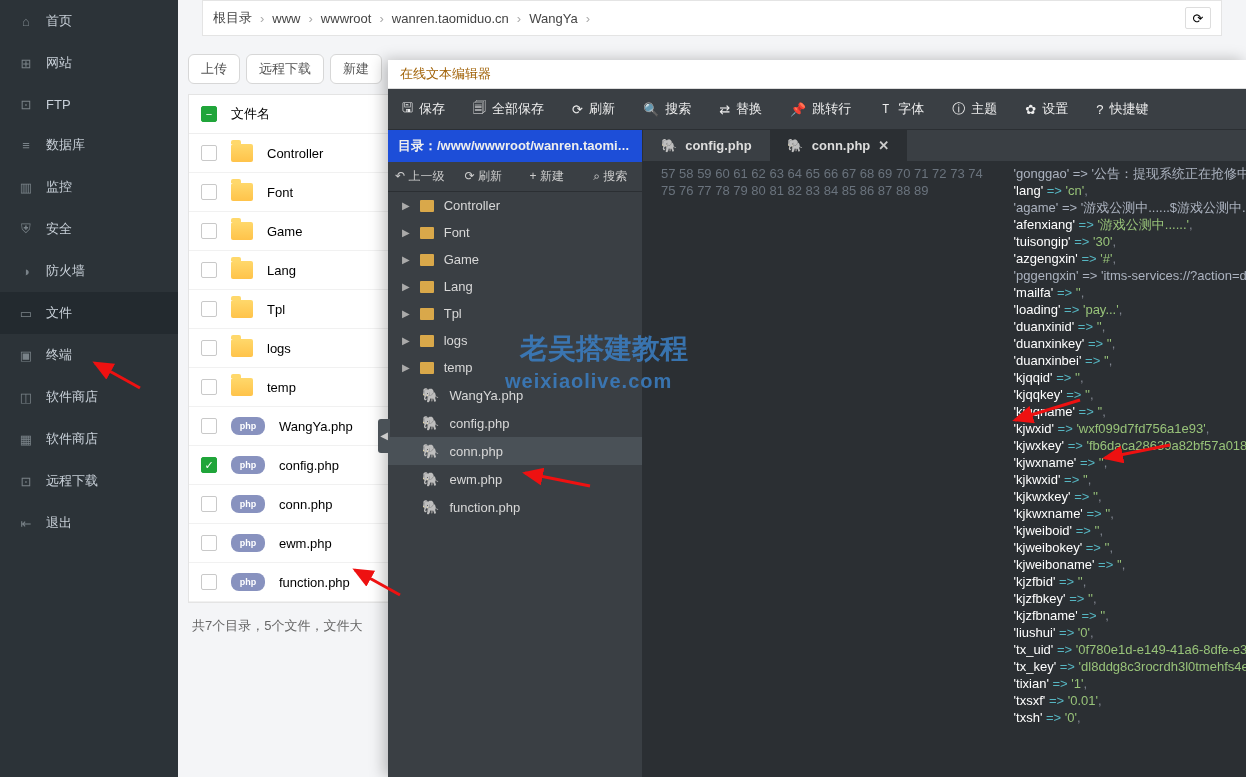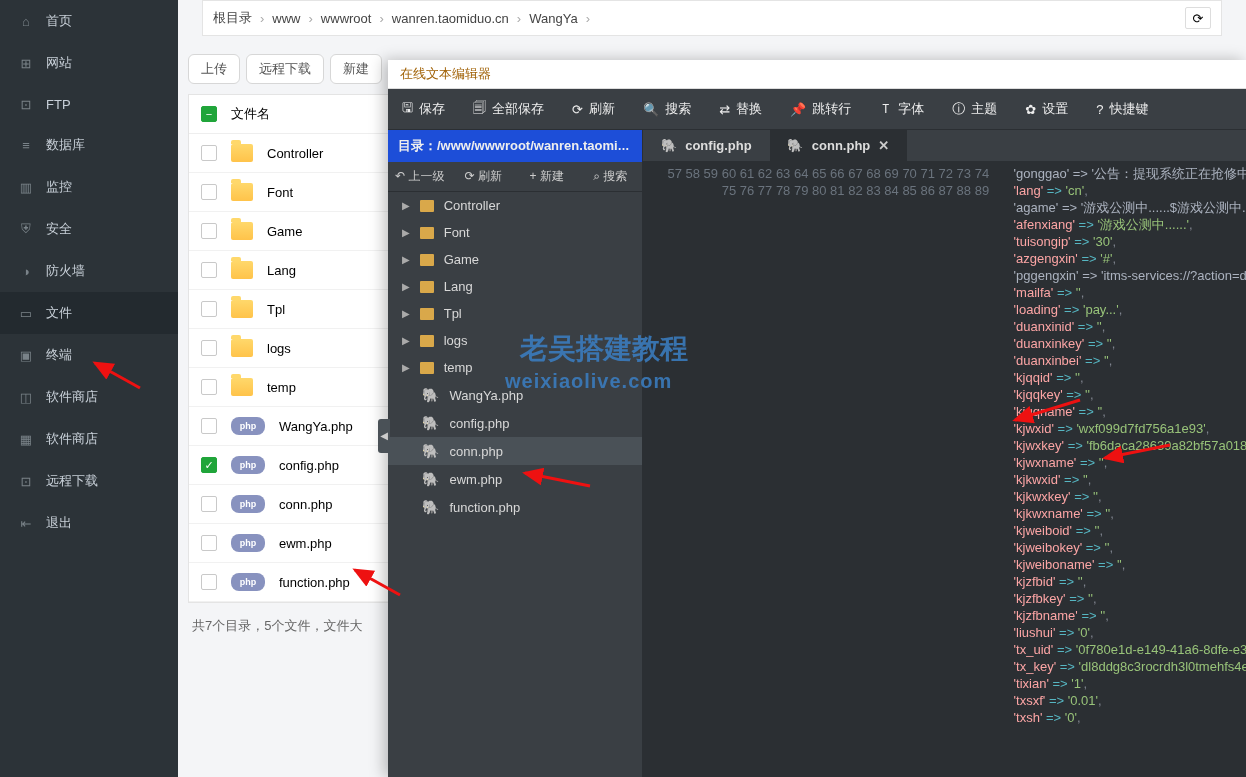--- a/index.html
+++ b/index.html
@@ -38,23 +38,23 @@
 .tree-item.sel{background:#4a5157}
 .tree-item .tf{width:14px;height:12px;background:#d9a84a;border-radius:1px}
 .tree-item .tp{color:#6fa8c8;font-size:14px}
 .tree-item .chev{color:#aaa;font-size:10px}
 .code{flex:1;display:flex;flex-direction:column;min-width:0}
 .tabs{display:flex;background:#3a3f44}
 .tab{padding:8px 18px;color:#ddd;cursor:pointer;display:flex;gap:8px;align-items:center;font-weight:bold}
 .tab.active{background:#2b2f33}
 .tab .x{color:#ccc;cursor:pointer}
 .code-area{flex:1;background:#2b2f33;display:flex;overflow:hidden;position:relative;font-family:Consolas,monospace;font-size:13px}
-.gutter{background:#2b2f33;color:#6a737d;text-align:right;padding:4px 10px 4px 18px;line-height:17px;user-select:none}
+.gutter{background:#2b2f33;color:#6a737d;text-align:left;padding:4px 10px 4px 18px;line-height:17px;user-select:none}
 .lines{padding:4px 0;line-height:17px;white-space:pre;color:#abb2bf;overflow:hidden}
-.s{color:#fca5a5}
+.s{color:#ffffff}
 .o{color:#56b6c2}
 .v{color:#98c379}
 .c{color:#7f848e}
 .status{background:#4a5157;color:#fff;padding:8px 18px;font-size:13px}
 .arrow{position:absolute;pointer-events:none;z-index:50}
 .arrow svg{overflow:visible}
 .wm1{position:absolute;left:520px;top:330px;font-size:28px;font-weight:bold;color:#3b7fc4;opacity:.85;z-index:40;pointer-events:none}
 .wm2{position:absolute;left:505px;top:370px;font-size:20px;font-weight:bold;color:#3b7fc4;opacity:.85;z-index:40;pointer-events:none;letter-spacing:1px}
 .handle{position:absolute;left:-10px;top:50%;width:12px;height:34px;background:#4a5157;border-radius:3px 0 0 3px;display:flex;align-items:center;justify-content:center;color:#ccc;font-size:10px}
 </style>

